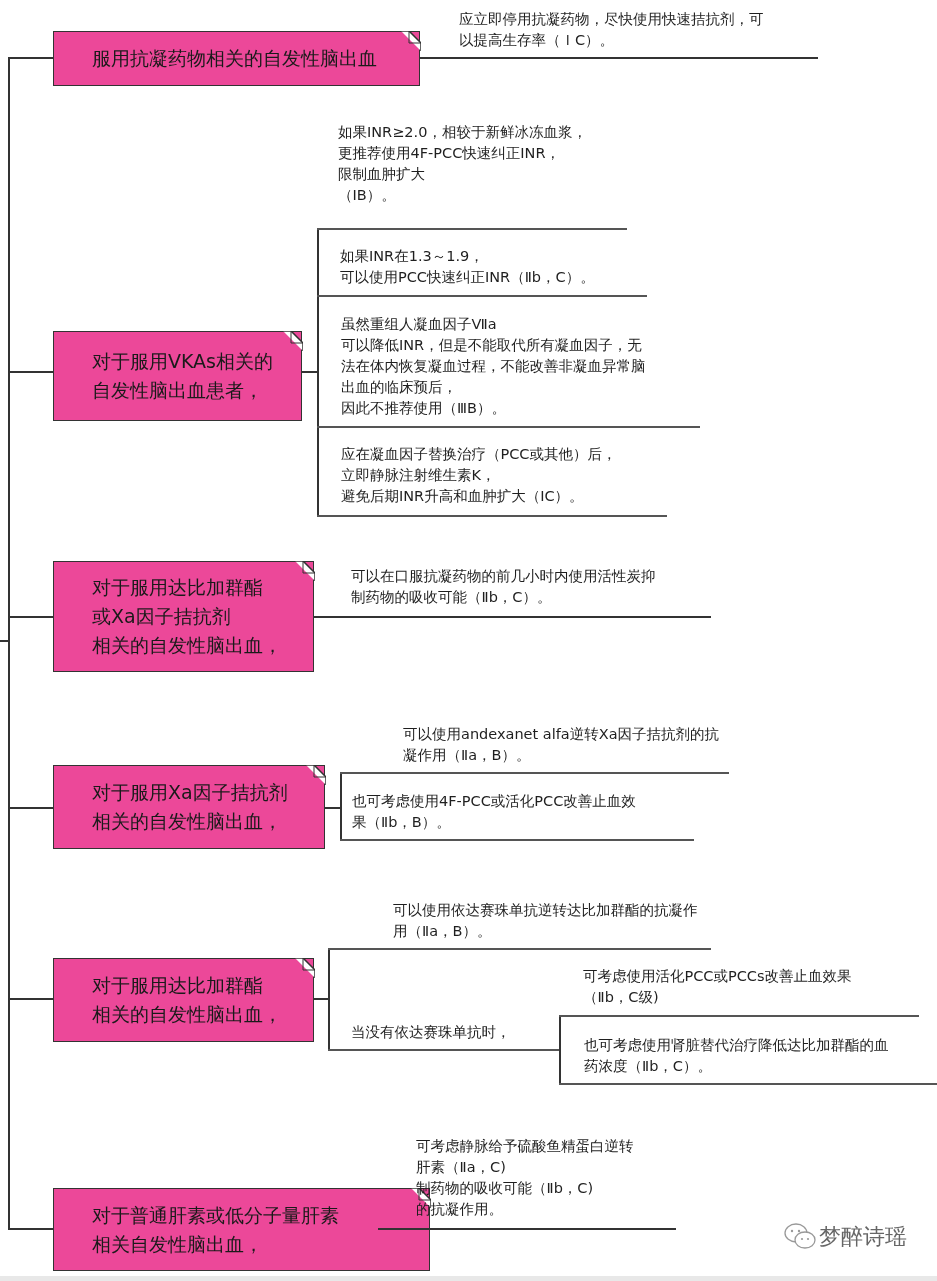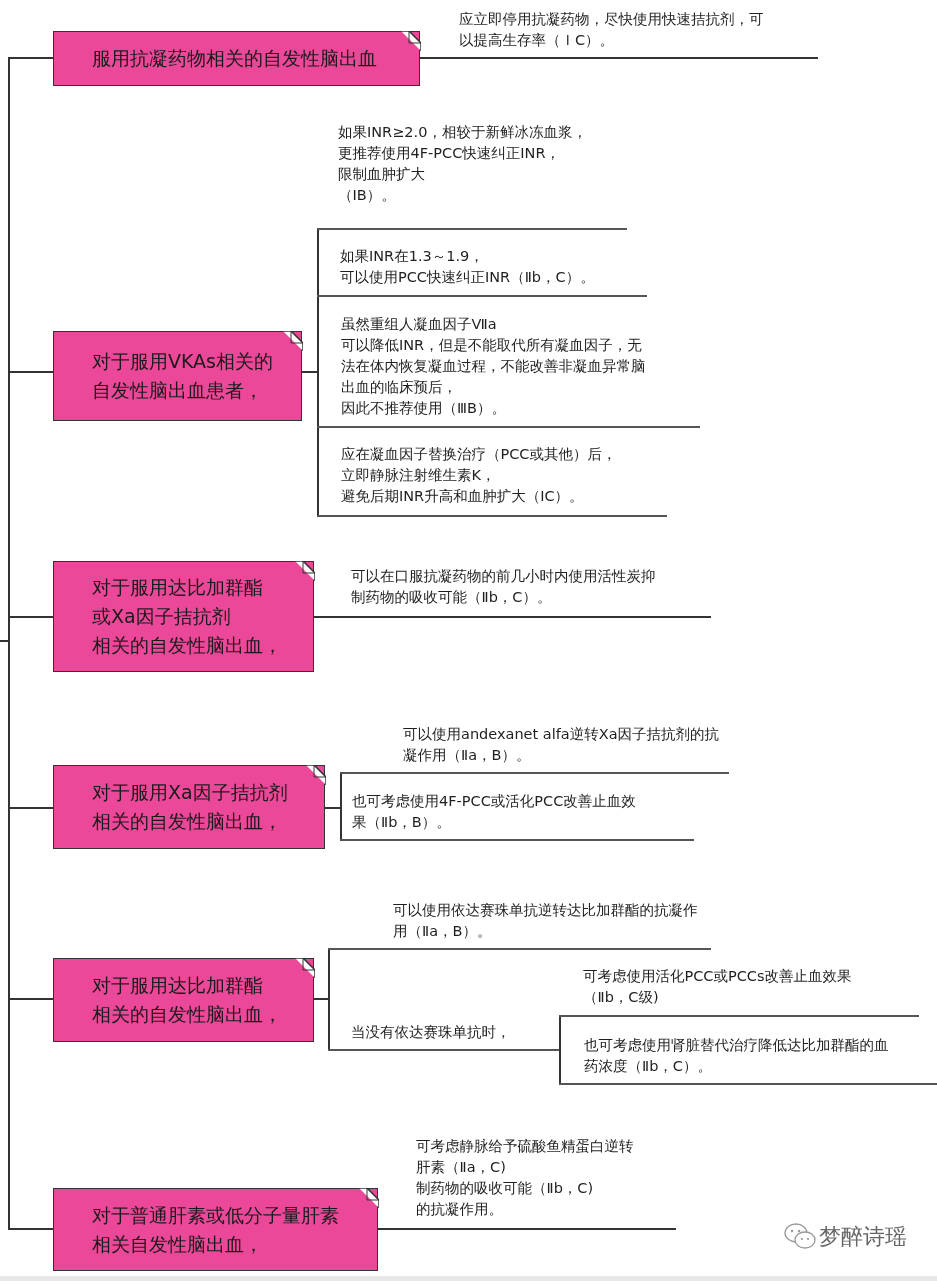--- a/index.html
+++ b/index.html
@@ -115,21 +115,21 @@
 <div class="line hl light" style="left:328px; top:1049px; width:232px;"></div>
 <div class="line vl" style="left:559px; top:1015px; height:69px;"></div>
 <div class="leaf" style="left:583px; top:966px;">可考虑使用活化PCC或PCCs改善止血效果
 （Ⅱb，C级)</div>
 <div class="line hl light" style="left:559px; top:1015px; width:360px;"></div>
 <div class="leaf" style="left:584px; top:1035px;">也可考虑使用肾脏替代治疗降低达比加群酯的血
 药浓度（Ⅱb，C）。</div>
 <div class="line hl light" style="left:559px; top:1083px; width:378px;"></div>
 
 <div class="line hl" style="left:8px; top:1228px; width:46px;"></div>
-<div class="node" style="left:53px; top:1188px; width:325px; height:83px;">
+<div class="node" style="left:53px; top:1188px; width:377px; height:83px;">
   <svg class="fold" viewBox="0 0 20 20">
       <path d="M0,0 L8,0 L20,12 L20,20" fill="#fff" stroke="#333" stroke-width="1.5"></path>
       <path d="M8,0 L8,12 L20,12" fill="none" stroke="#333" stroke-width="1"></path>
     </svg>
   <span class="txt">对于普通肝素或低分子量肝素
 相关自发性脑出血，</span>
 </div>
 <div class="line hl" style="left:378px; top:1228px; width:298px;"></div>
 <div class="leaf" style="left:416px; top:1136px;">可考虑静脉给予硫酸鱼精蛋白逆转
 肝素（Ⅱa，C)

